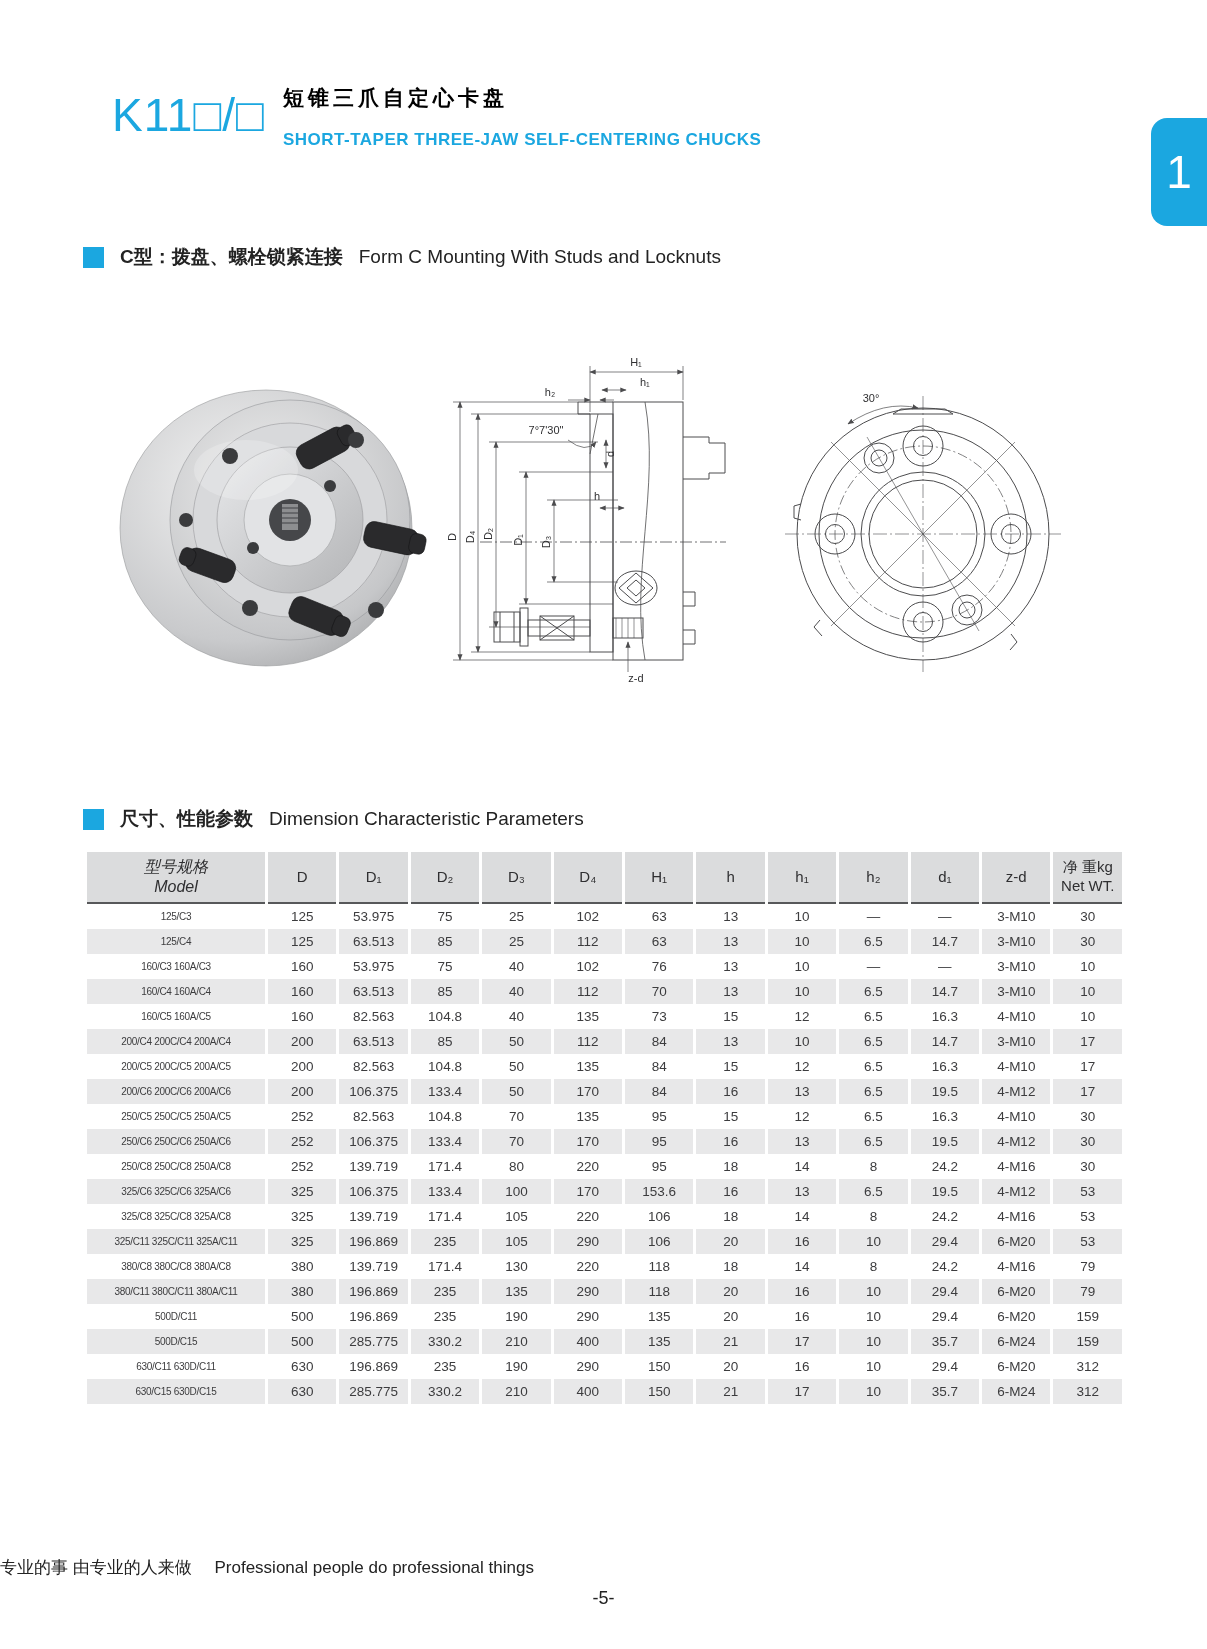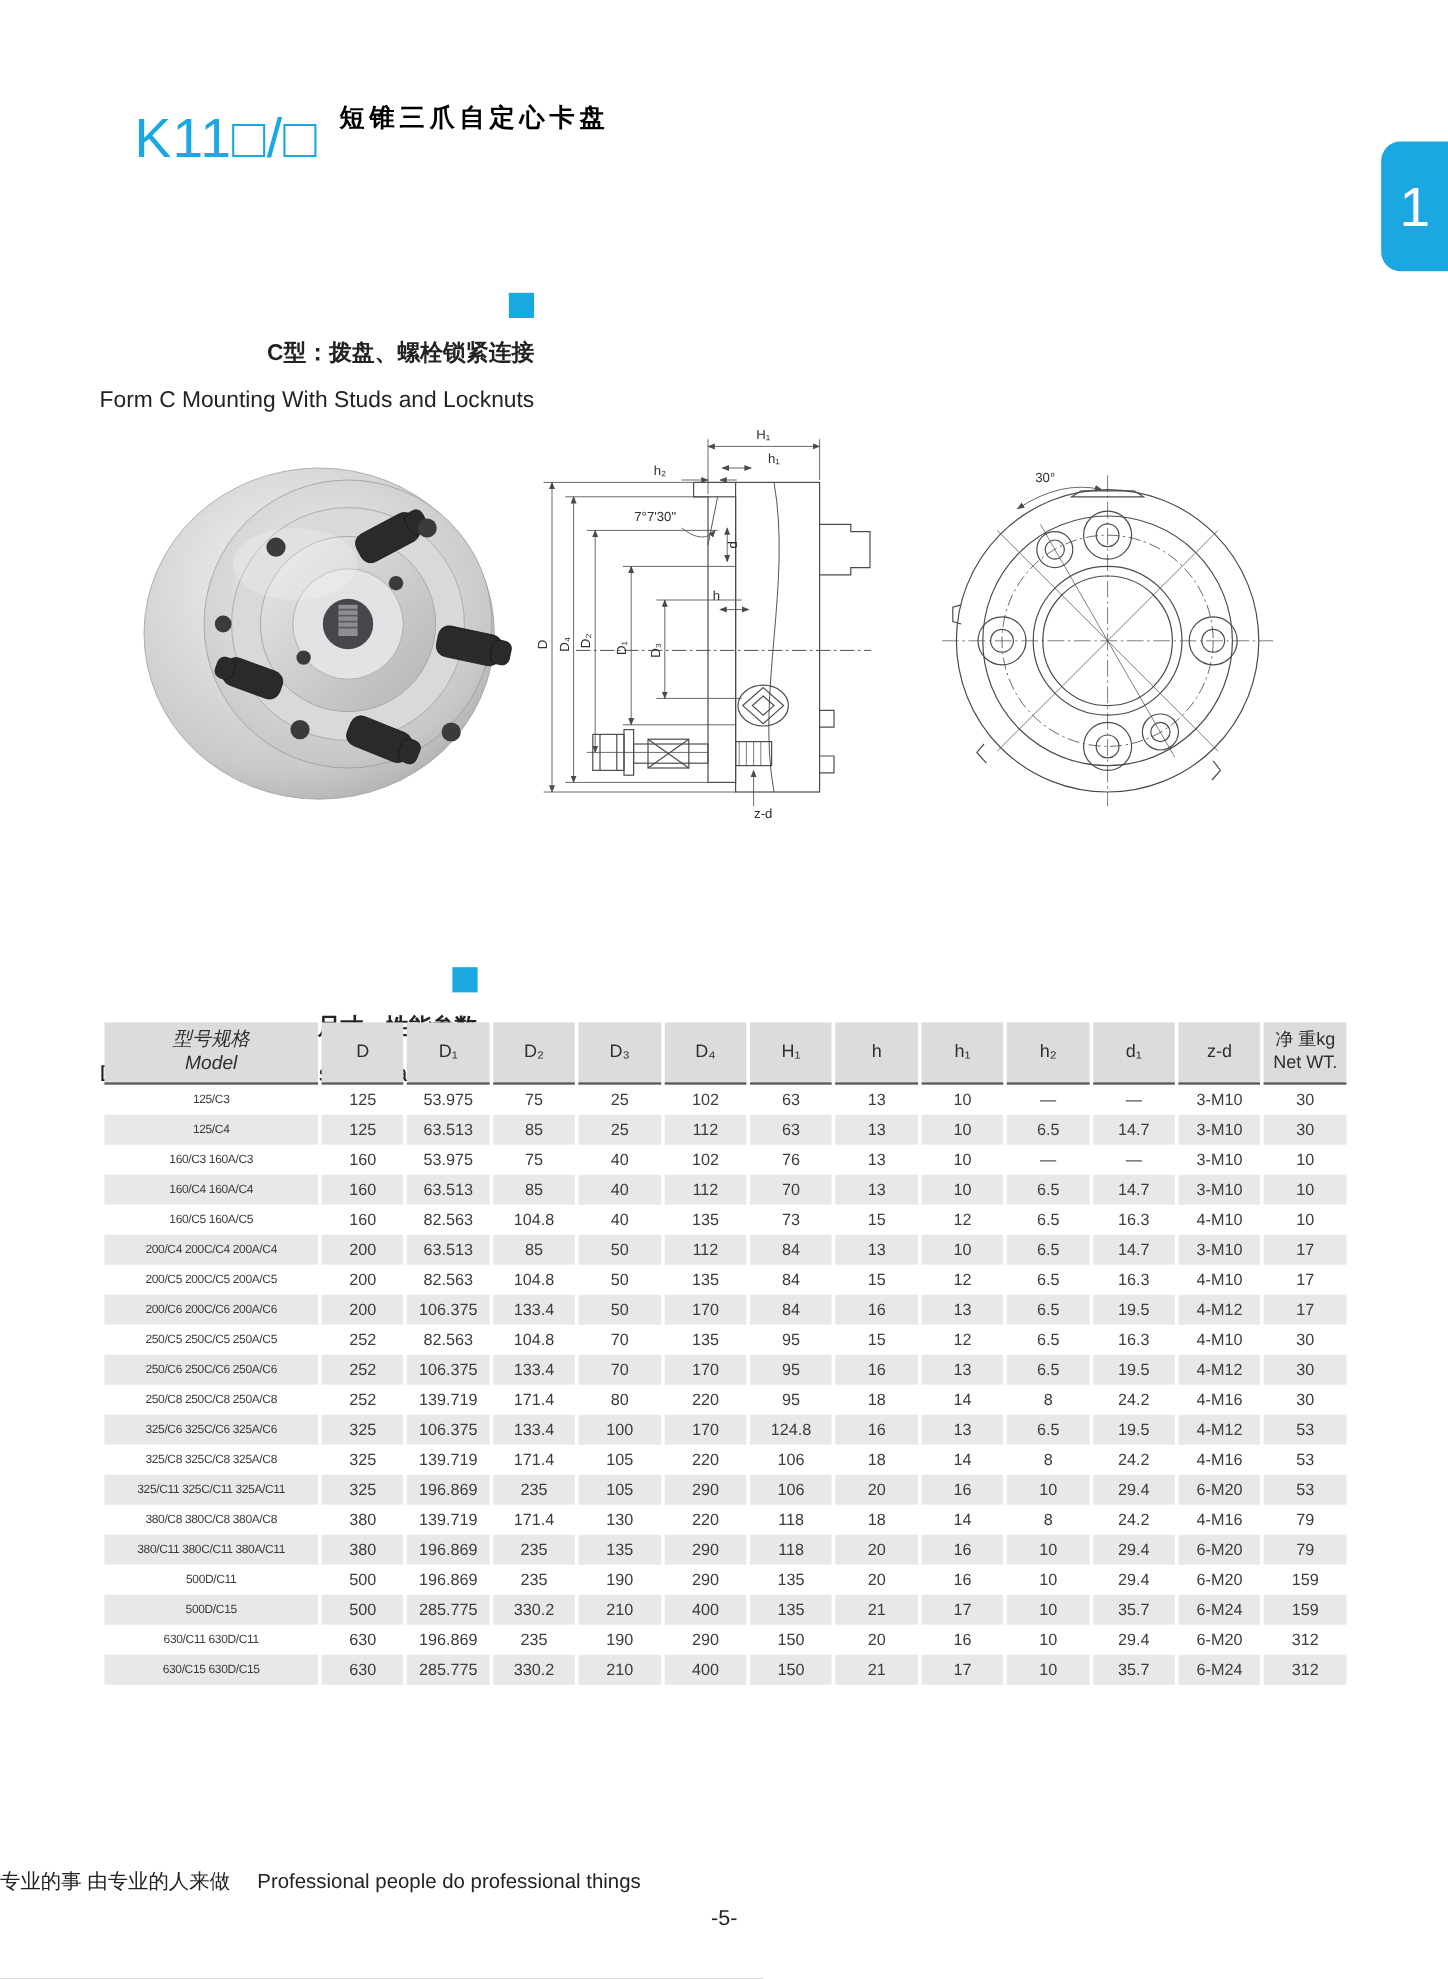--- a/index.html
+++ b/index.html
@@ -8,21 +8,21 @@
 
   
   .brand{position:absolute;left:112px;top:88px;font-size:46px;font-weight:normal;color:#1ba7e0;letter-spacing:1px;}
   .title-cn{position:absolute;left:283px;top:84px;font-size:21px;font-weight:bold;color:#000000;letter-spacing:4px;}
   .title-en{position:absolute;left:283px;top:130px;font-size:17px;font-weight:bold;color:#1ba7e0;letter-spacing:0.5px;}
   .side-tab{position:absolute;right:0;top:118px;width:56px;height:108px;background:#1ba7e0;
             border-radius:16px 0 0 16px;display:flex;align-items:center;justify-content:center;}
   .side-tab span{color:#ffffff;font-size:46px;line-height:1;}
 
   
-  .section{position:absolute;display:flex;align-items:flex-end;gap:16px;flex-direction:column;}
+  .section{position:absolute;display:flex;align-items:center;gap:16px;}
   .sec-square{width:21px;height:21px;background:#1ba7e0;flex:0 0 auto;}
   .sec-cn{font-size:19px;font-weight:bold;color:#232323;}
   .sec-en{font-size:19px;color:#232323;}
   #sec1{left:83px;top:244px;}
   #sec2{left:83px;top:806px;}
 
   
   .fig{position:absolute;}
   #fig-photo{left:118px;top:378px;}
   #fig-section{left:428px;top:342px;}
@@ -46,20 +46,21 @@
   .footer .cn{margin-right:18px;}
   .pageno{position:absolute;left:0;top:1588px;width:100%;text-align:center;font-size:18px;color:#232323;}
 </style>
 </head>
 <body>
 
 <div class="page">
 
   <div class="brand">K11□/□</div>
   <div class="title-cn">短锥三爪自定心卡盘</div>
+  <div class="title-en">SHORT-TAPER THREE-JAW SELF-CENTERING CHUCKS</div>
   <div class="side-tab">
     <span>1</span>
   </div>
 
   <div class="section" id="sec1">
     <div class="sec-square"></div>
     <span class="sec-cn">C型：拨盘、螺栓锁紧连接</span>
     <span class="sec-en">Form C Mounting With Studs and Locknuts</span>
   </div>
 
@@ -420,21 +421,21 @@
             <td>4-M16</td>
             <td>30</td>
           </tr>
           <tr>
             <td>325/C6 325C/C6 325A/C6</td>
             <td>325</td>
             <td>106.375</td>
             <td>133.4</td>
             <td>100</td>
             <td>170</td>
-            <td>124.8</td>
+            <td>153.6</td>
             <td>16</td>
             <td>13</td>
             <td>6.5</td>
             <td>19.5</td>
             <td>4-M12</td>
             <td>53</td>
           </tr>
           <tr>
             <td>325/C8 325C/C8 325A/C8</td>
             <td>325</td>

